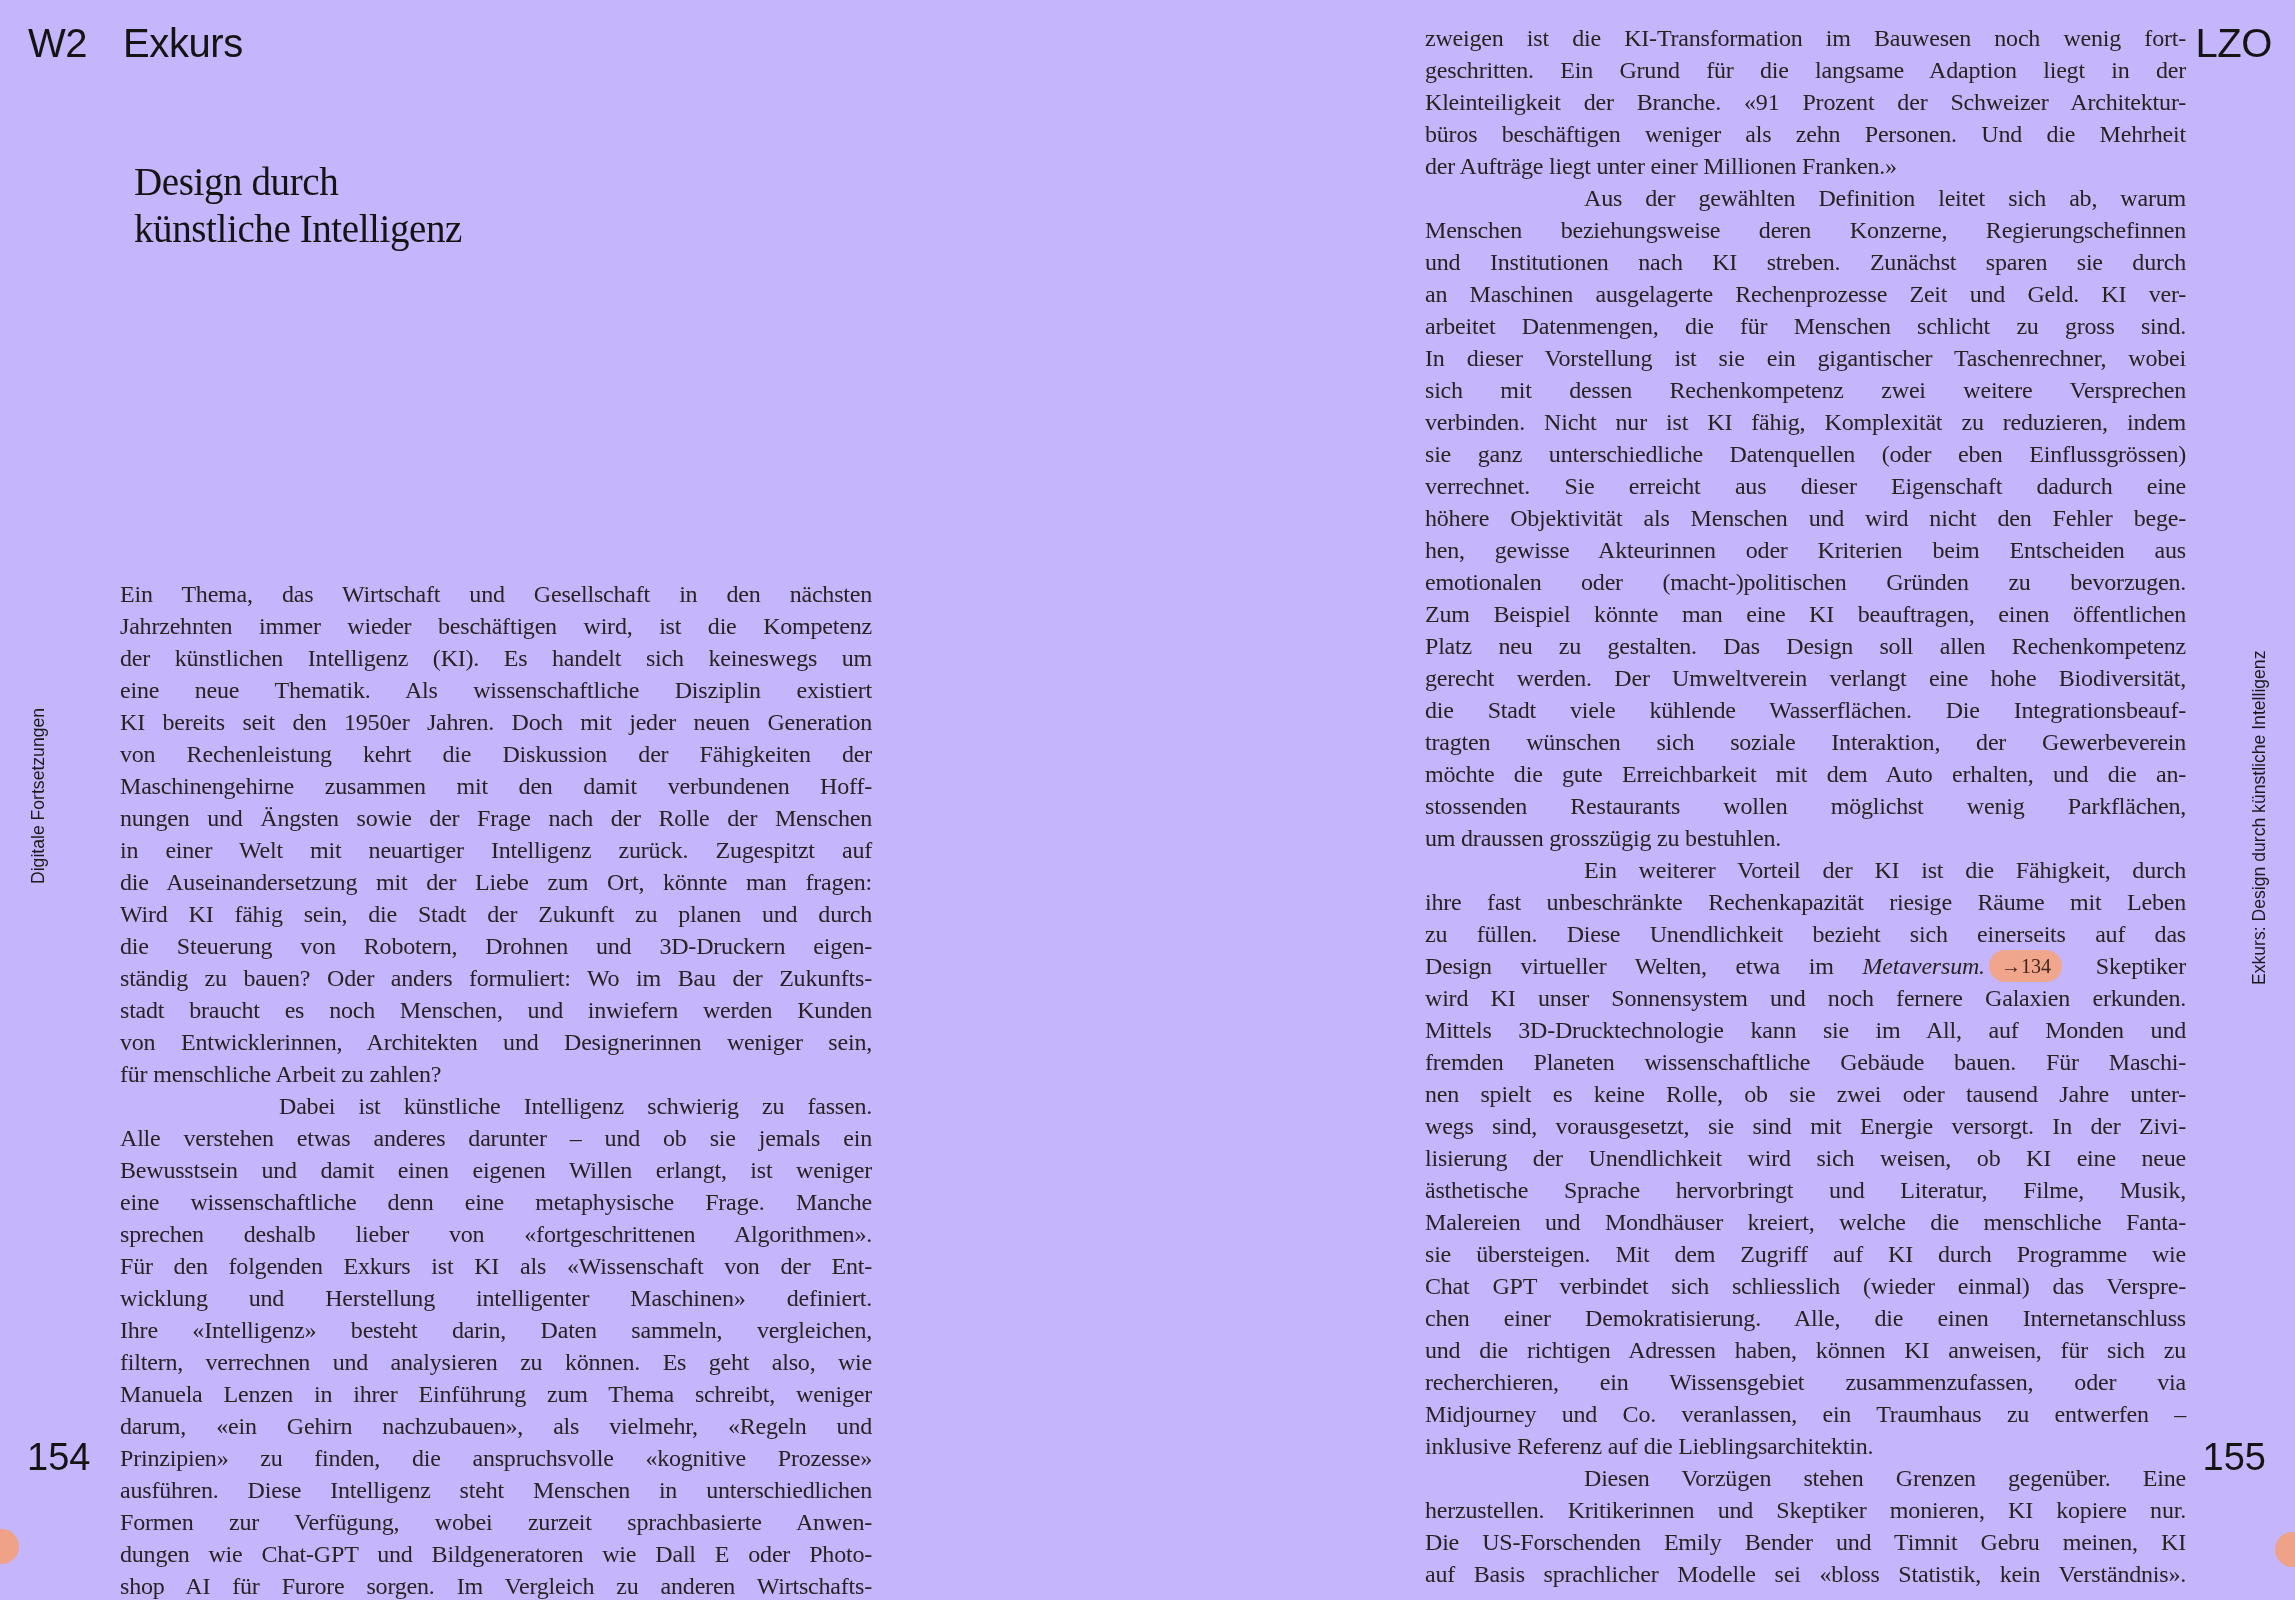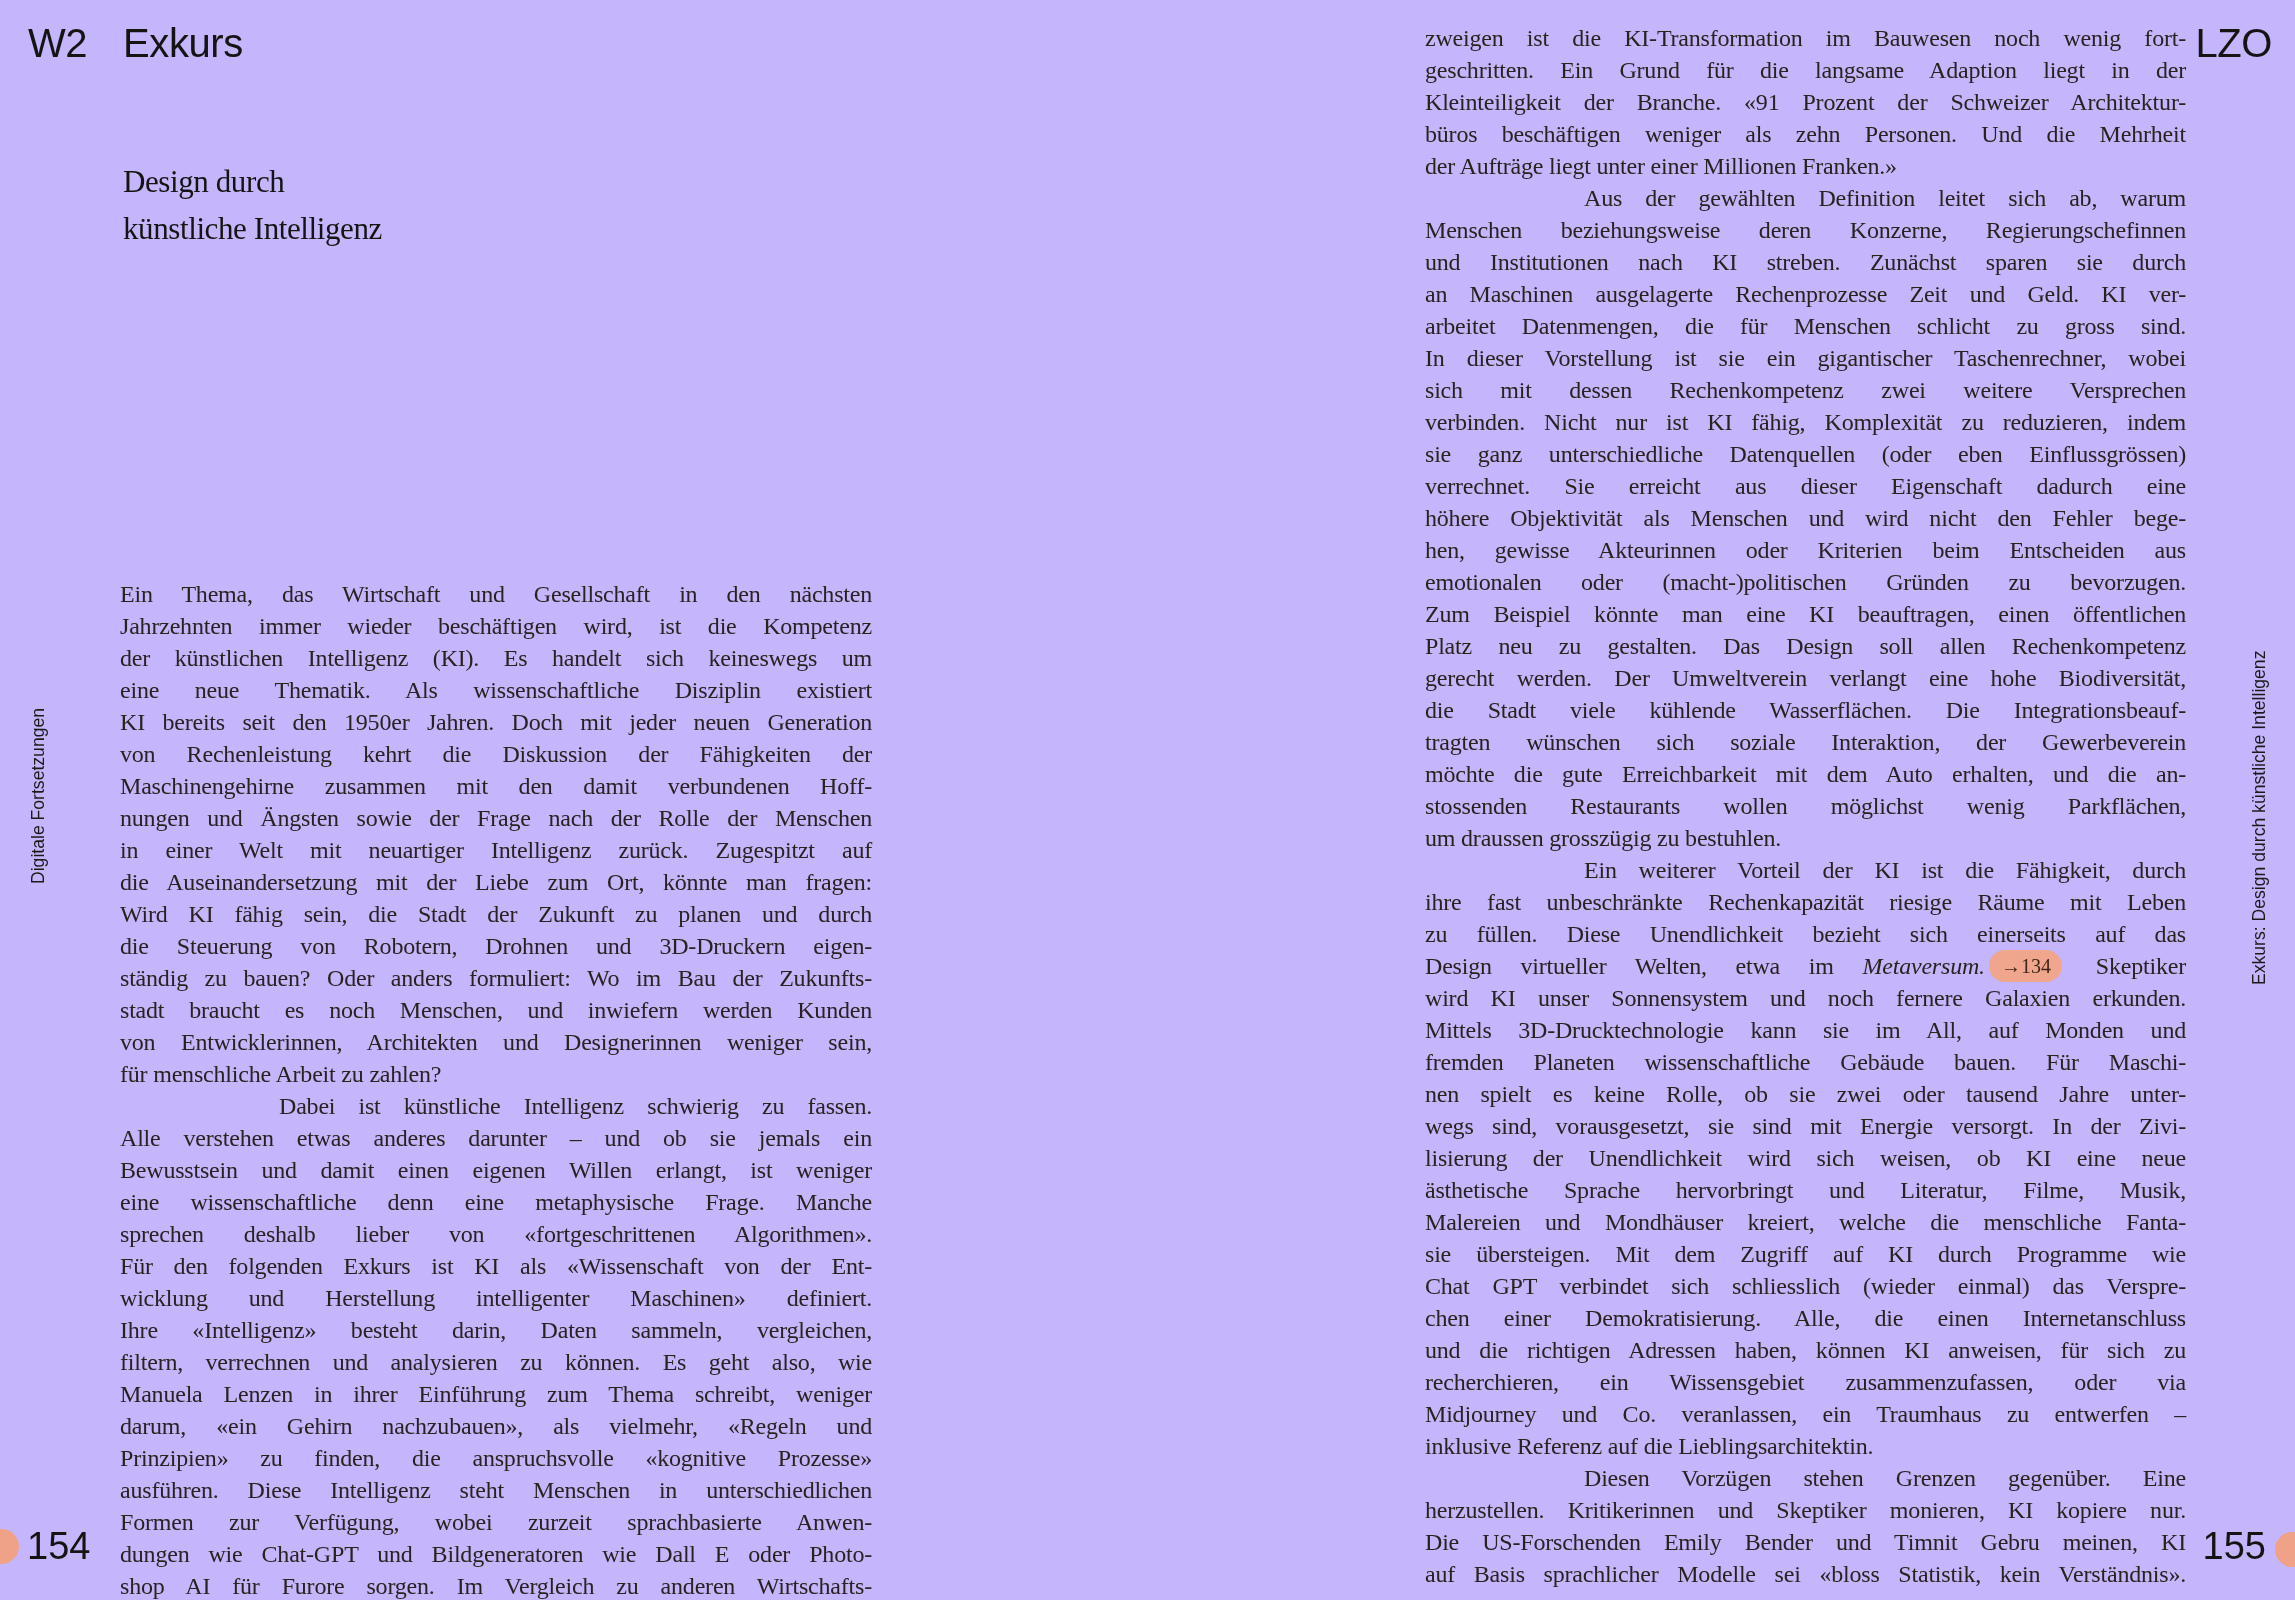--- a/index.html
+++ b/index.html
@@ -11,22 +11,22 @@
     font-family:"Liberation Serif", serif;
     color:#2b2220;
   }
   
   .sans{font-family:"Liberation Sans", sans-serif;color:#161412;}
   .hdr{position:absolute;top:23px;font-size:40px;line-height:1;letter-spacing:-0.4px;}
   .hdr-code-left{left:28px;}
   .hdr-label-left{left:123px;}
   .hdr-code-right{right:23px;}
   .title{
-    position:absolute;left:123px;top:158px;
-    font-size:31px;line-height:47px;letter-spacing:-0.4px;
+    position:absolute;left:134px;top:158px;
+    font-size:39px;line-height:47px;letter-spacing:-0.4px;
     color:#161412;
   }
   
   .col{
     position:absolute;
     font-size:24px;line-height:32px;
     letter-spacing:-0.2px;
   }
   .col-left{left:120px;top:578px;width:752px;}
   .col-right{left:1425px;top:21.5px;width:761px;}
@@ -53,21 +53,21 @@
     font-size:17.6px;line-height:21.5px;
     color:#1c1a18;
     white-space:nowrap;
     transform:rotate(-90deg);
     transform-origin:0 0;
   }
   .vtext-left{left:28px;top:884px;}
   .vtext-right{left:2249px;top:985px;}
   
   .pagenum{
-    position:absolute;top:1527px;
+    position:absolute;top:1438px;
     font-family:"Liberation Sans", sans-serif;
     font-size:38px;line-height:1;
     color:#161412;
   }
   .pagenum-left{left:27px;}
   .pagenum-right{right:29px;}
   
   .dot{
     position:absolute;
     width:35px;height:35px;border-radius:50%;

